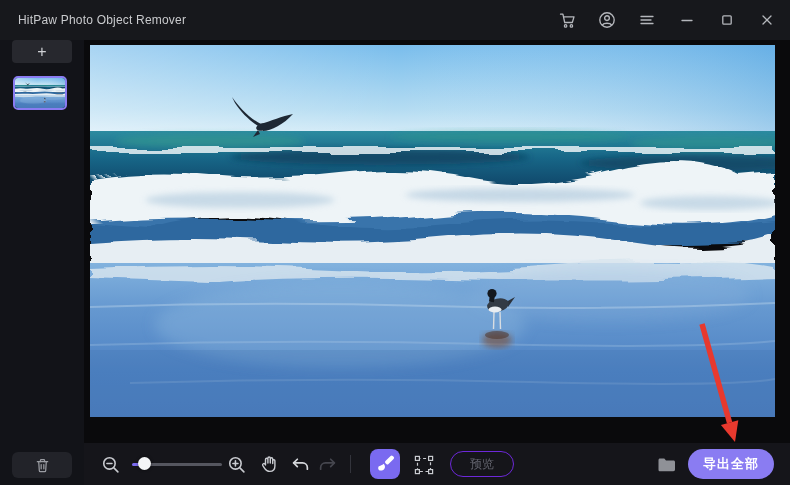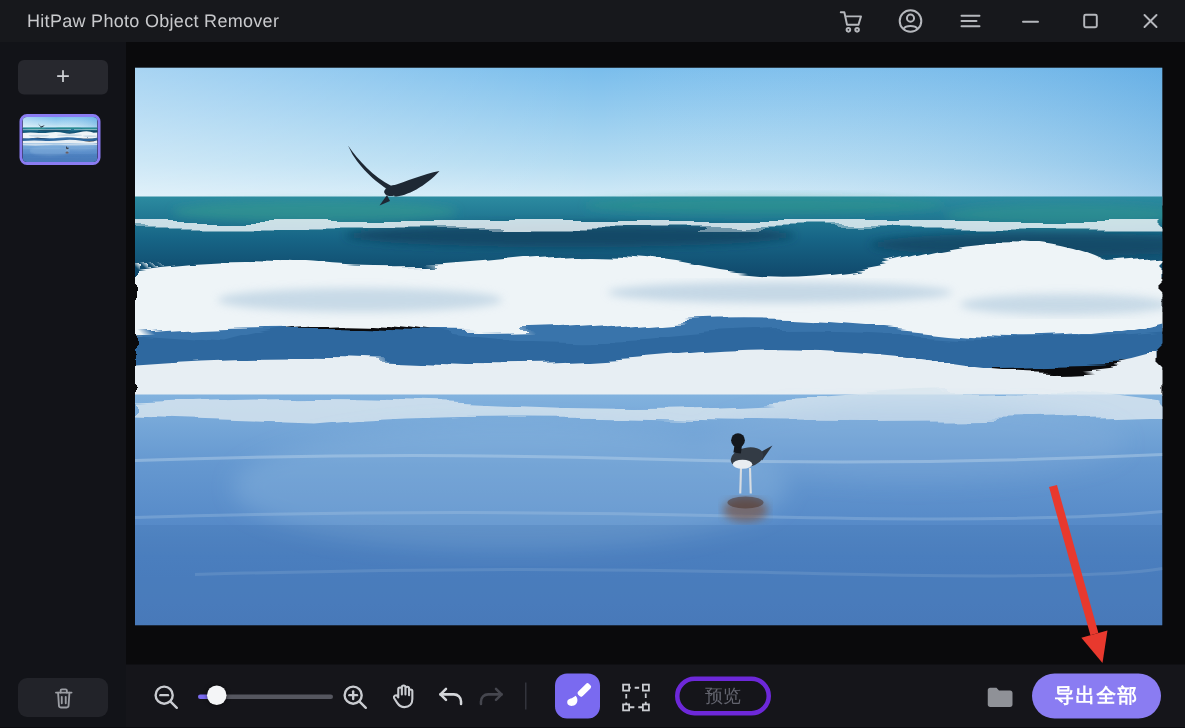--- a/index.html
+++ b/index.html
@@ -2,21 +2,21 @@
 <html><head>
 <meta charset="utf-8">
 <style>
   html,body{margin:0;padding:0;}
   body{
     width:790px;height:485px;position:relative;overflow:hidden;
     background:#0a0a0c;font-family:"Liberation Sans",sans-serif;
     -webkit-font-smoothing:antialiased;
   }
   .titlebar{
-    position:absolute;top:0;left:0;width:790px;height:28px;
+    position:absolute;top:0;left:0;width:790px;height:40px;
     background:#17181c;display:flex;align-items:center;z-index:5;
   }
   .title{color:#c9cacd;font-size:12px;margin-left:18px;letter-spacing:.2px;}
   .tb-icons{margin-left:auto;display:flex;align-items:center;gap:22px;margin-right:14px;}
   .tb-btn{width:18px;height:18px;display:flex;align-items:center;justify-content:center;cursor:pointer;}
   .sidebar{
     position:absolute;top:28px;left:0;width:84px;height:457px;
     background:#121318;z-index:4;
   }
   .add-btn{
@@ -49,21 +49,21 @@
     display:flex;align-items:center;justify-content:center;}
   .slider{position:absolute;left:48px;top:13px;width:90px;height:16px;cursor:pointer;}
   .slider .track{position:absolute;left:0;top:7px;width:90px;height:3px;border-radius:2px;
     background:linear-gradient(to right,#7b6bf0 0 10px,#55565f 10px);}
   .slider .knob{position:absolute;left:6px;top:1px;width:13px;height:13px;border-radius:50%;
     background:#f4f5f7;box-shadow:0 0 3px rgba(0,0,0,.6);}
   .divider{position:absolute;left:266px;top:12px;width:1px;height:18px;background:#33343c;}
   .brush-btn{left:286px;top:6px;width:30px;height:30px;background:#7a6af0;border-radius:8px;}
   .preview-btn{
     position:absolute;left:366px;top:8px;width:64px;height:26px;
-    background:transparent;border:3px solid #6d28d9;border-radius:13px;
+    background:transparent;border:1px solid #6d28d9;border-radius:13px;
     color:#63646e;font-size:12px;cursor:pointer;
     display:flex;align-items:center;justify-content:center;
   }
   .export-btn{
     position:absolute;left:604px;top:6px;width:86px;height:30px;
     background:#8a7cf2;border:none;border-radius:15px;
     color:#ffffff;font-size:13px;cursor:pointer;
     display:flex;align-items:center;justify-content:center;letter-spacing:1px;font-weight:bold;
   }
   .arrow-overlay{position:absolute;left:612px;top:288px;width:60px;height:134px;

